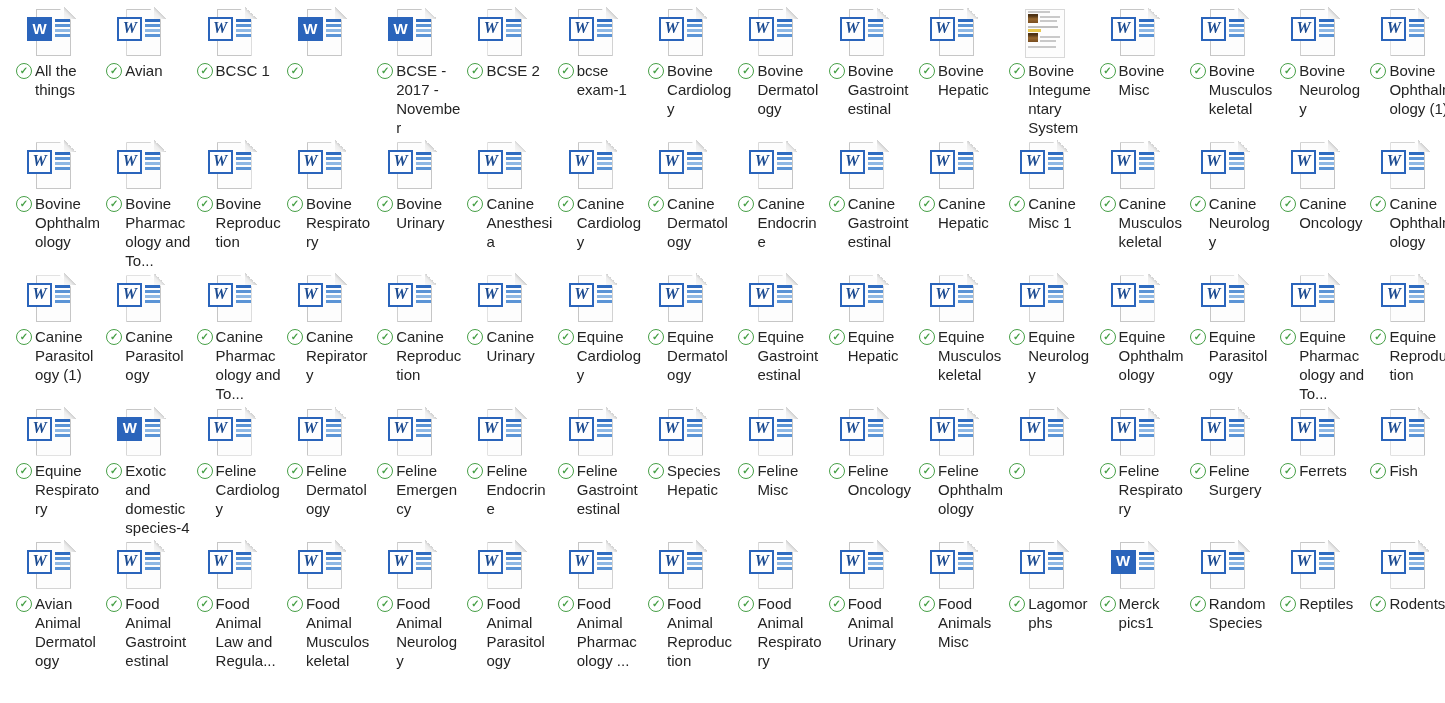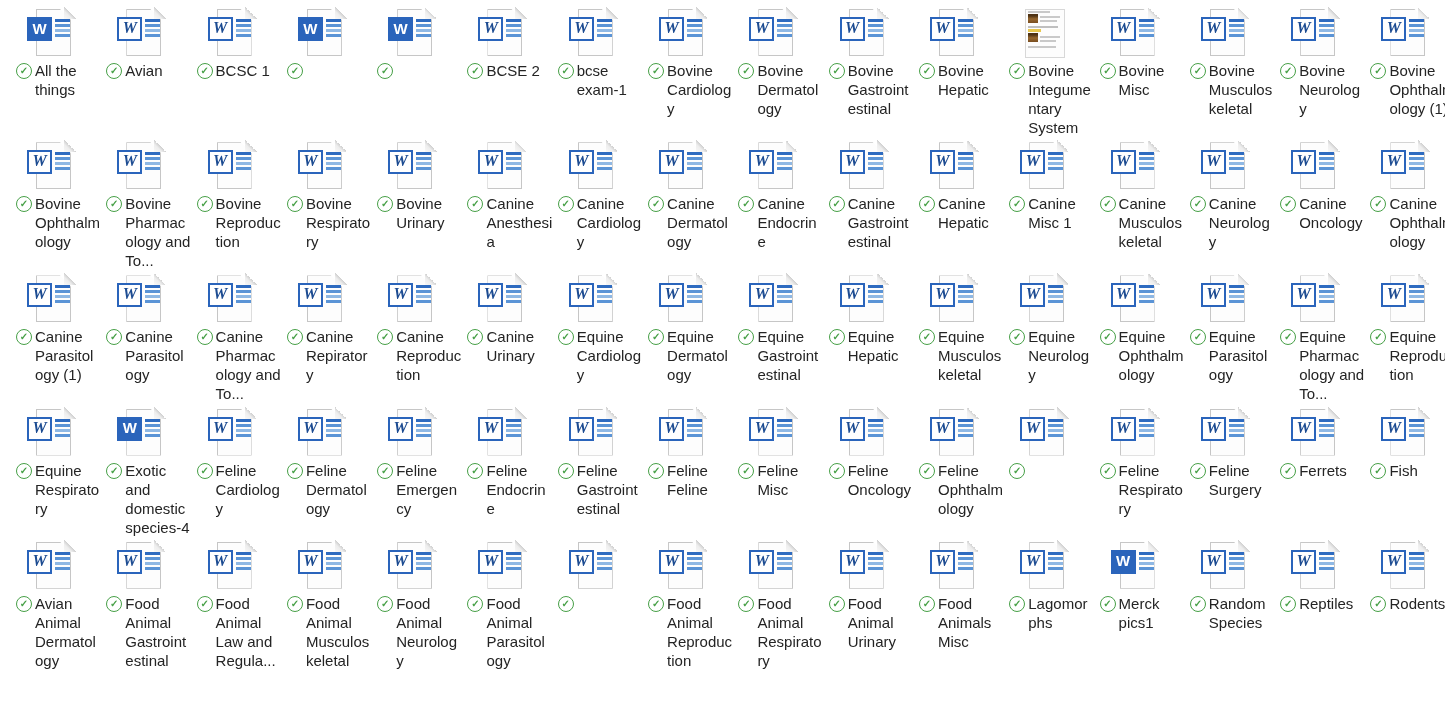--- a/index.html
+++ b/index.html
@@ -153,20 +153,21 @@
       </div>
       <div class="lines">
           <i></i>
           <i></i>
           <i></i>
           <i></i>
         </div>
     </div>
     <div class="label-row">
       <span class="badge">✓</span>
+      <span class="name">BCSE - 2017 - November</span>
     </div>
   </div>
 
   <div class="file">
     <div class="icon icon--outline">
       <div class="page">
         
       </div>
       <div class="fold"></div>
       <div class="wbox">
@@ -1276,21 +1277,21 @@
       </div>
       <div class="lines">
           <i></i>
           <i></i>
           <i></i>
           <i></i>
         </div>
     </div>
     <div class="label-row">
       <span class="badge">✓</span>
-      <span class="name">Feline Feline</span>
+      <span class="name">Species Hepatic</span>
     </div>
   </div>
 
   <div class="file">
     <div class="icon icon--outline">
       <div class="page">
         
       </div>
       <div class="fold"></div>
       <div class="wbox">
@@ -1605,20 +1606,21 @@
       </div>
       <div class="lines">
           <i></i>
           <i></i>
           <i></i>
           <i></i>
         </div>
     </div>
     <div class="label-row">
       <span class="badge">✓</span>
+      <span class="name">Food Animal Pharmacology ...</span>
     </div>
   </div>
 
   <div class="file">
     <div class="icon icon--outline">
       <div class="page">
         
       </div>
       <div class="fold"></div>
       <div class="wbox">

